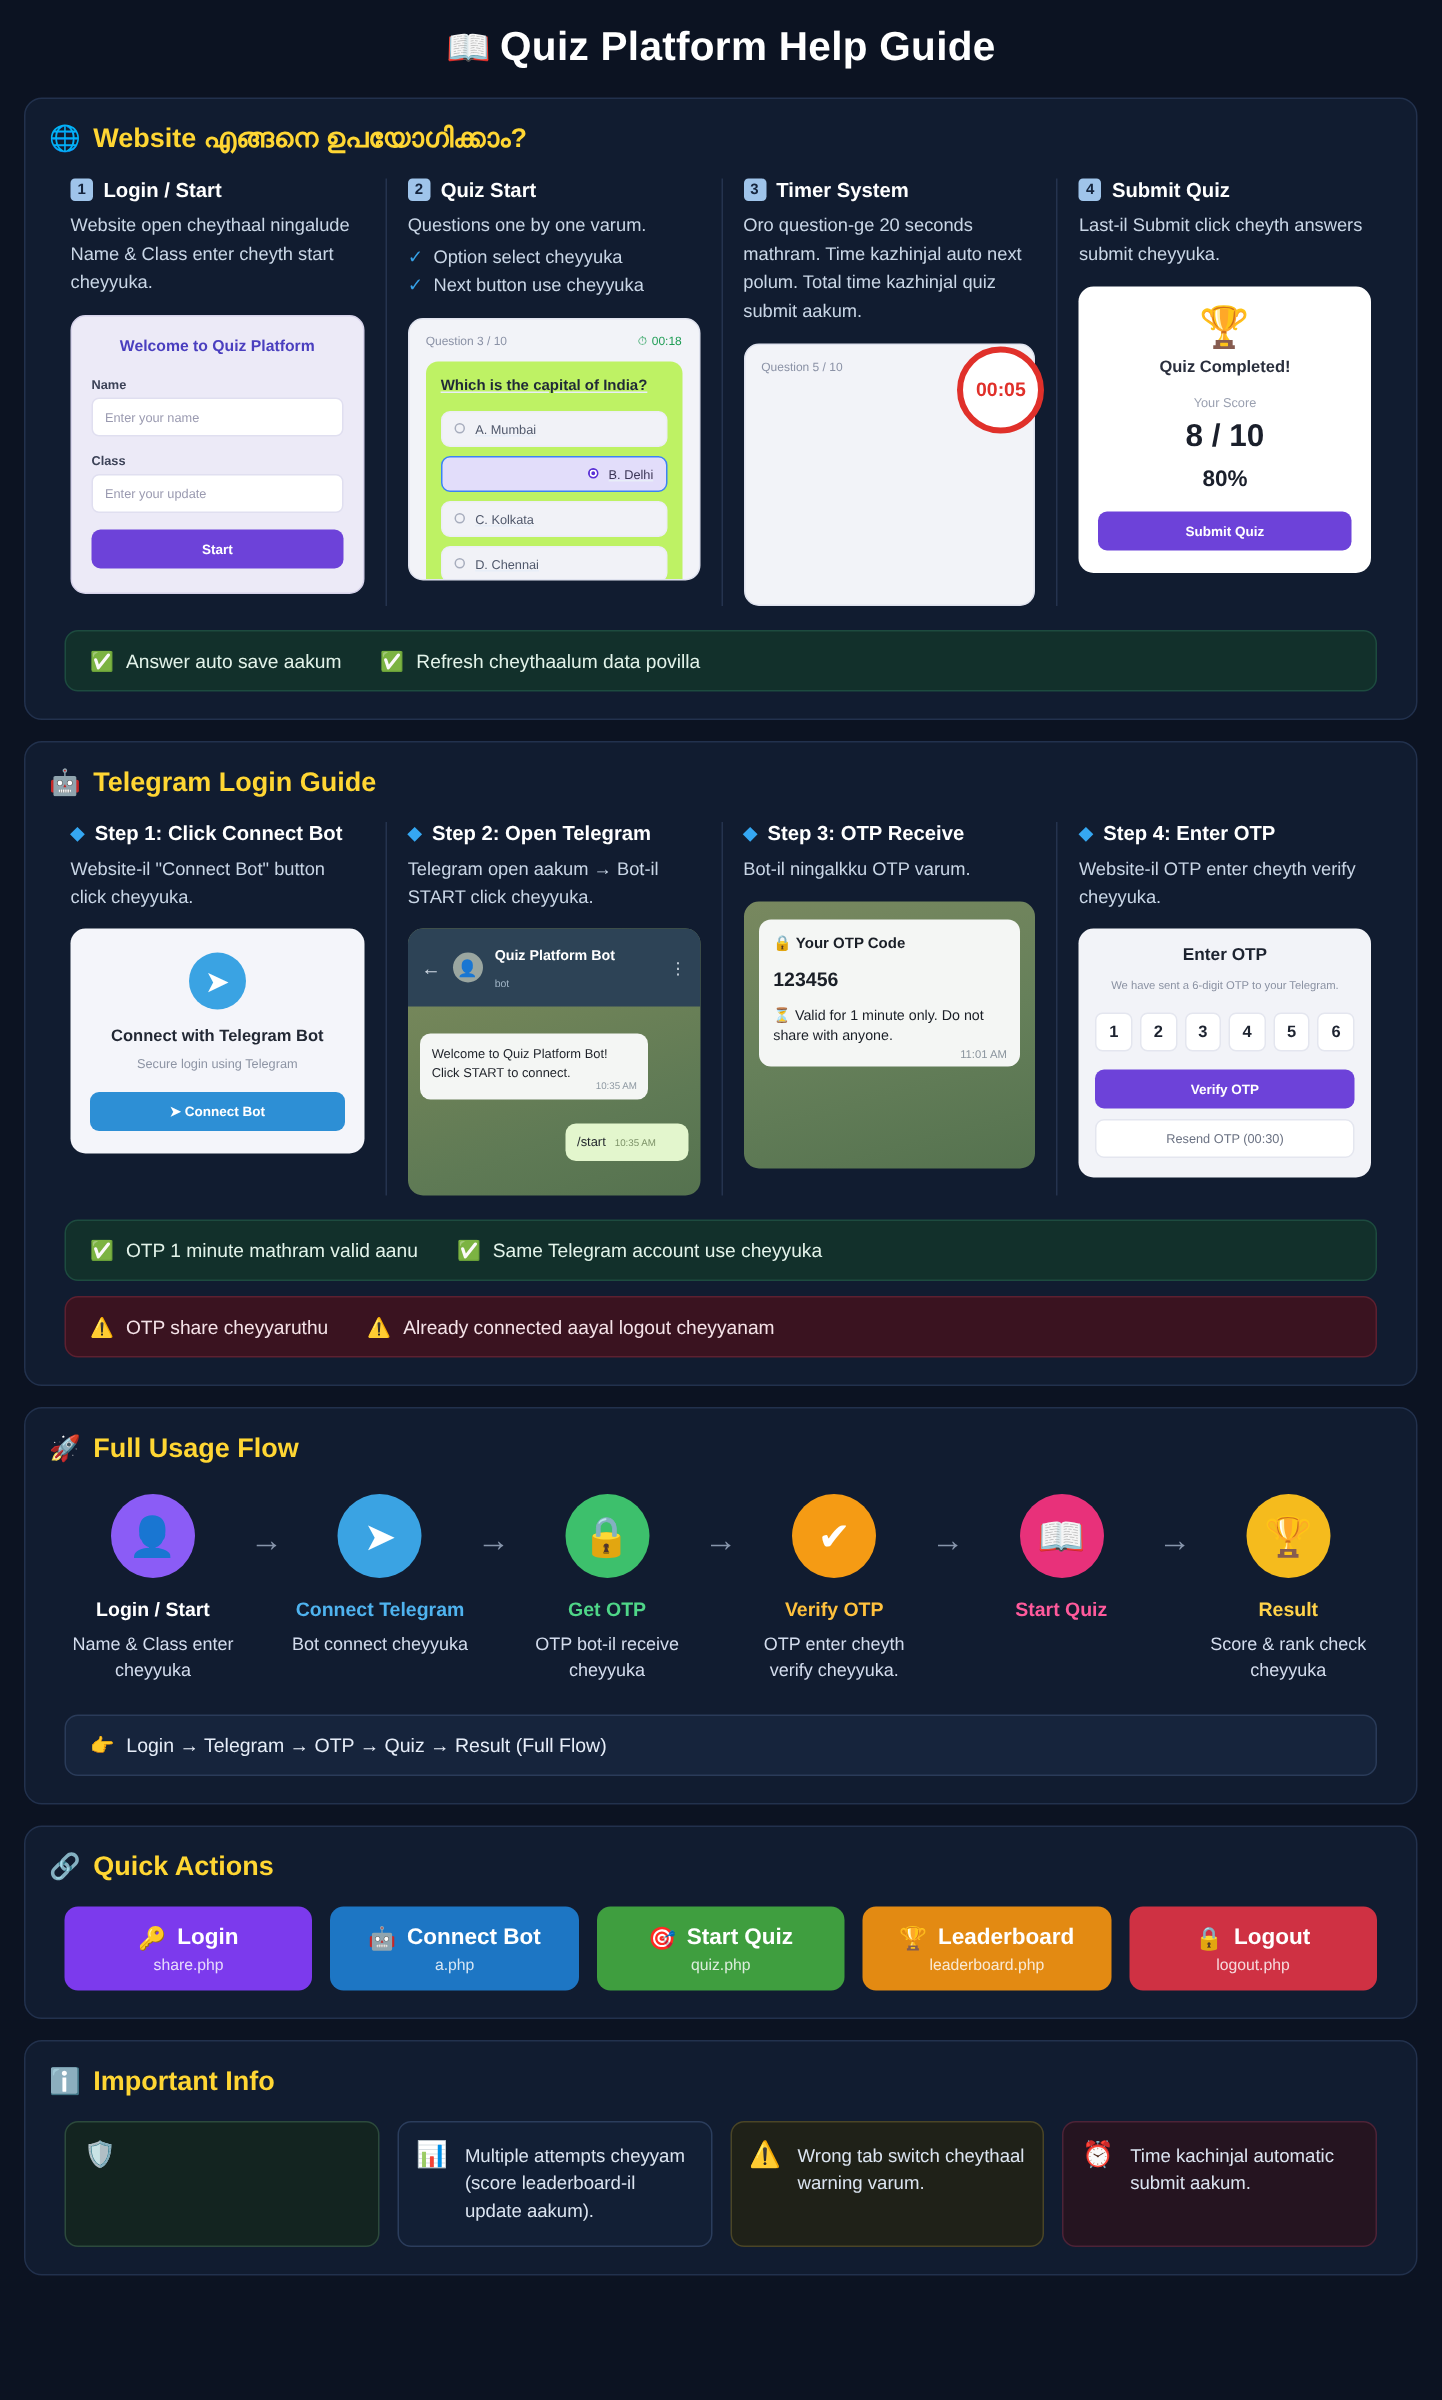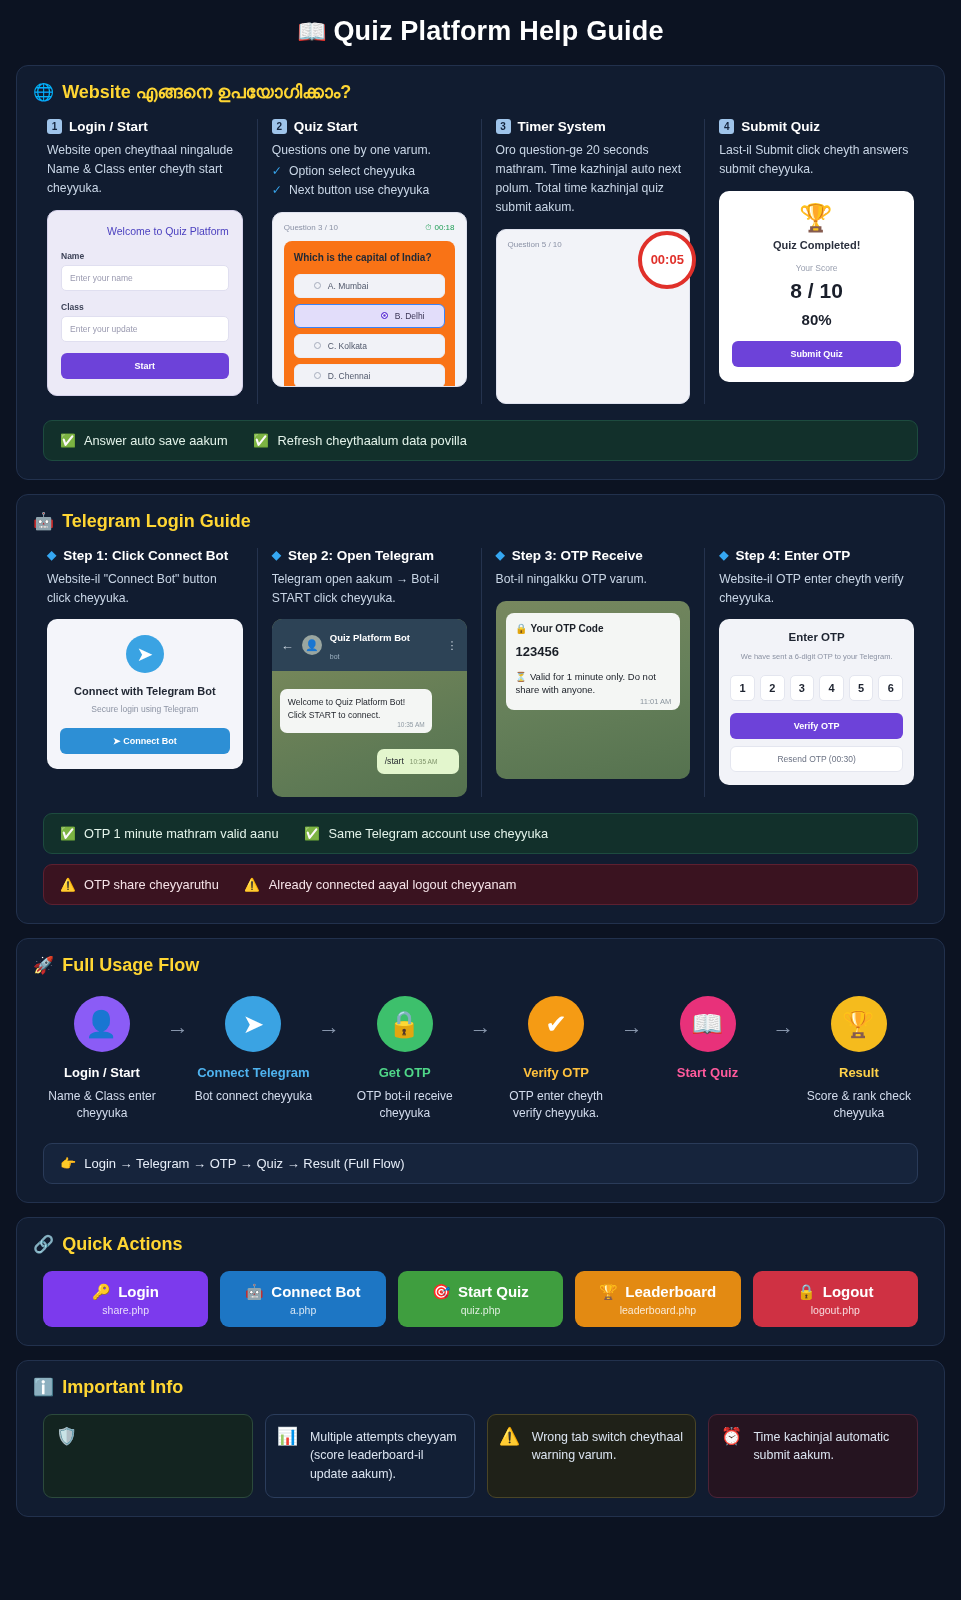--- a/index.html
+++ b/index.html
@@ -86,44 +86,44 @@
     filter: blur(.45px);
   }
 
   
   .mock-login {
     background: #eceaf7;
     border: 1px solid #d6d2ea;
     padding: 14px 13px 16px 13px;
     border-radius: 10px;
   }
-  .ml-title { text-align:right; font-size:10.5px; font-weight:normal; color:#4a3fbf; margin-bottom:14px; }
+  .ml-title { text-align:center; font-size:10.5px; font-weight:bold; color:#4a3fbf; margin-bottom:14px; }
   .ml-label { font-size:8.5px; font-weight:bold; color:#3c4257; margin-bottom:4px; }
   .ml-input {
     background:#ffffff; border:1px solid #e0dff0; border-radius:5px;
     font-size:8.5px; color:#9a9ab0; padding:7px 8px; margin-bottom:11px;
   }
   .ml-btn {
     background:#6d42d9; color:#fff; font-size:9px; font-weight:bold;
     text-align:center; border-radius:6px; padding:8px 0; margin-top:3px;
   }
 
   
   .mock-quiz {
     background:#f2f3f8; border:1px solid #dfe2ee; border-radius:10px; padding:10px 11px 0 11px;
     position: relative; height: 175px; overflow:hidden;
   }
   .mq-top { display:flex; justify-content:space-between; font-size:8px; color:#8b92a6; margin-bottom:8px; }
   .mq-timer { color:#1f9d55; display:flex; align-items:center; gap:3px; }
-  .mq-card { background:#f97316; border-radius:8px; padding:11px 10px 12px 10px; }
+  .mq-card { background:#bef264; border-radius:8px; padding:11px 10px 12px 10px;text-decoration:underline; }
   .mq-q { font-size:10px; font-weight:bold; color:#1f2937; margin-bottom:11px; }
   .mq-opt {
     display:flex; align-items:center; gap:7px;
     background:#f1f2f7; border:1px solid #eceef5; border-radius:6px;
-    font-size:8.5px; color:#50586b; padding:6px 19px; margin-bottom:6px;
+    font-size:8.5px; color:#50586b; padding:6px 8px; margin-bottom:6px;
   }
   .mq-opt.sel { background:#e2ddfa; border:1px solid #3b82f6; color:#3b3556;justify-content:flex-end; }
   .radio { width:7px; height:7px; border-radius:50%; border:1.2px solid #a7adbd; flex:0 0 auto; }
   .mq-opt.sel .radio { border-color:#5b31d6; background:#5b31d6; box-shadow: inset 0 0 0 1.2px #fff; }
   .mq-next { background:#6d42d9; color:#fff; font-size:8.5px; font-weight:bold; border-radius:5px; padding:12px 0; width:72px; margin:6px 0 0 auto; text-align:center; }
 
   
   .mock-timer { position: relative; }
   .ring {
     position:absolute; top:2px; right:-6px; width:58px; height:58px;

